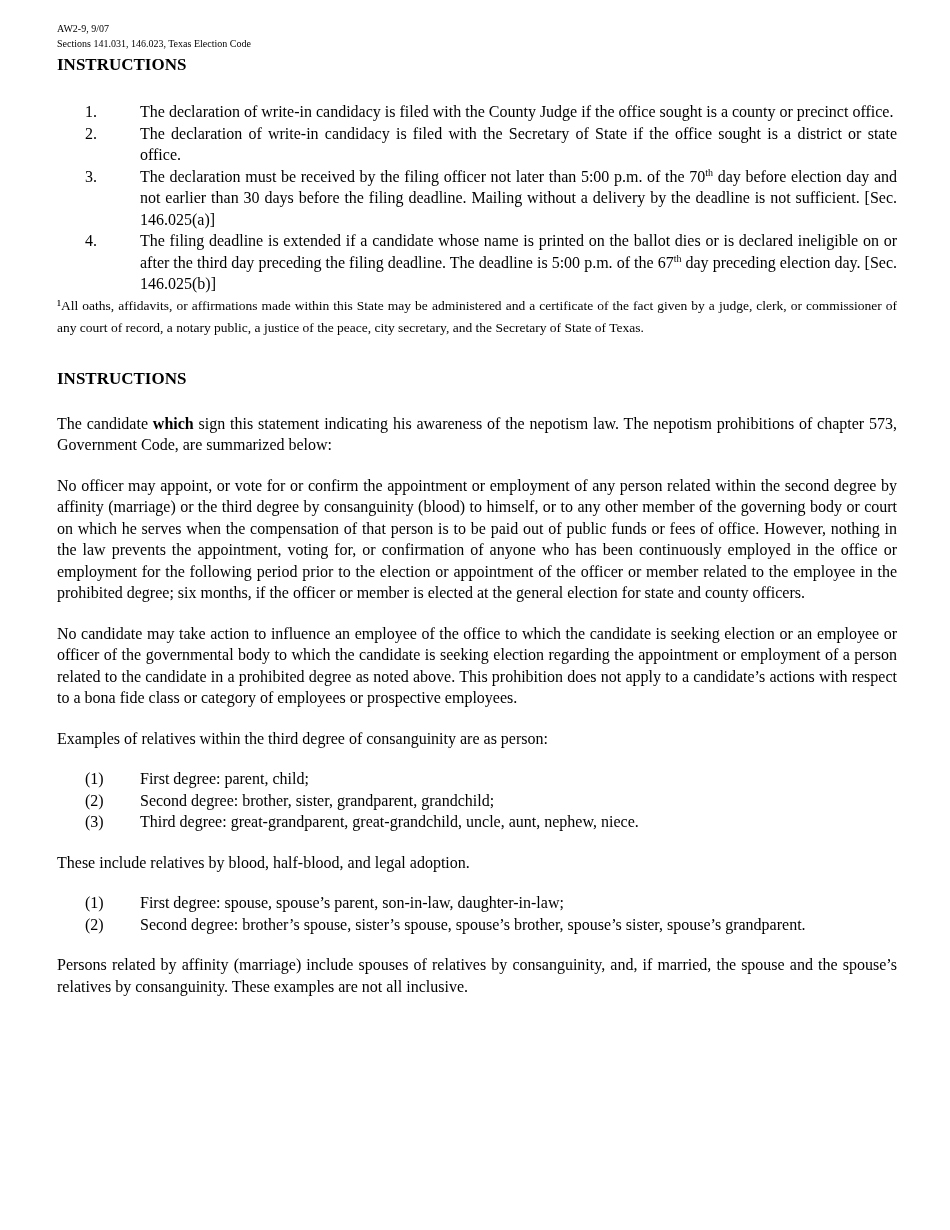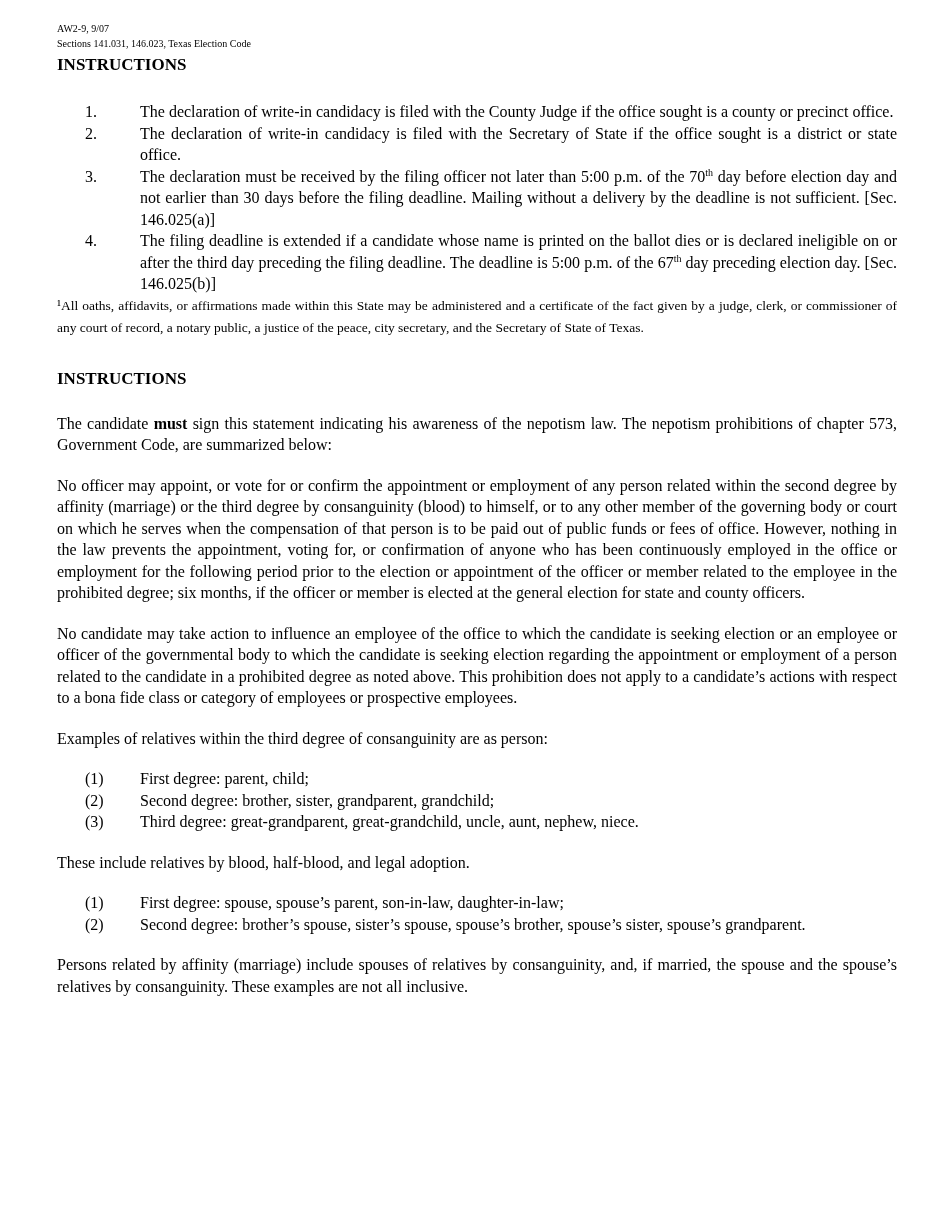--- a/index.html
+++ b/index.html
@@ -64,21 +64,21 @@
       <span class="num">4.</span>
       <span class="txt"><span>The filing deadline is extended if a candidate whose name is printed on the ballot dies or is declared ineligible on or after the third day preceding the filing deadline.  The deadline is 5:00 p.m. of the 67</span><sup>th</sup><span> day preceding election day. [Sec. 146.025(b)]</span></span>
     </div>
   </div>
 
 
   <p class="footnote">¹All oaths, affidavits, or affirmations made within this State may be administered and a certificate of the fact given by a judge, clerk, or commissioner of any court of record, a notary public, a justice of the peace, city secretary, and the Secretary of State of Texas.</p>
 
   <h1 class="title title-2">INSTRUCTIONS</h1>
 
-  <p class="para"><span>The candidate </span><b>must</b><span> sign this statement indicating his awareness of the nepotism law.  The nepotism prohibitions of chapter 573, Government Code, are summarized below:</span></p>
+  <p class="para"><span>The candidate </span><b>which</b><span> sign this statement indicating his awareness of the nepotism law.  The nepotism prohibitions of chapter 573, Government Code, are summarized below:</span></p>
 
   <p class="para">No officer may appoint, or vote for or confirm the appointment or employment of any person related within the second degree by affinity (marriage) or the third degree by consanguinity (blood) to himself, or to any other member of the governing body or court on which he serves when the compensation of that person is to be paid out of public funds or fees of office.  However, nothing in the law prevents the appointment, voting for, or confirmation of anyone who has been continuously employed in the office or employment for the following period prior to the election or appointment of the officer or member related to the employee in the prohibited degree; six months, if the officer or member is elected at the general election for state and county officers.</p>
 
   <p class="para">No candidate may take action to influence an employee of the office to which the candidate is seeking election or an employee or officer of the governmental body to which the candidate is seeking election regarding the appointment or employment of a person related to the candidate in a prohibited degree as noted above.  This prohibition does not apply to a candidate’s actions with respect to a bona fide class or category of employees or prospective employees.</p>
 
   <p class="para">Examples of relatives within the third degree of consanguinity are as person:</p>
 
   <div class="olist sublist">
     <div class="li">
       <span class="num">(1)</span>

